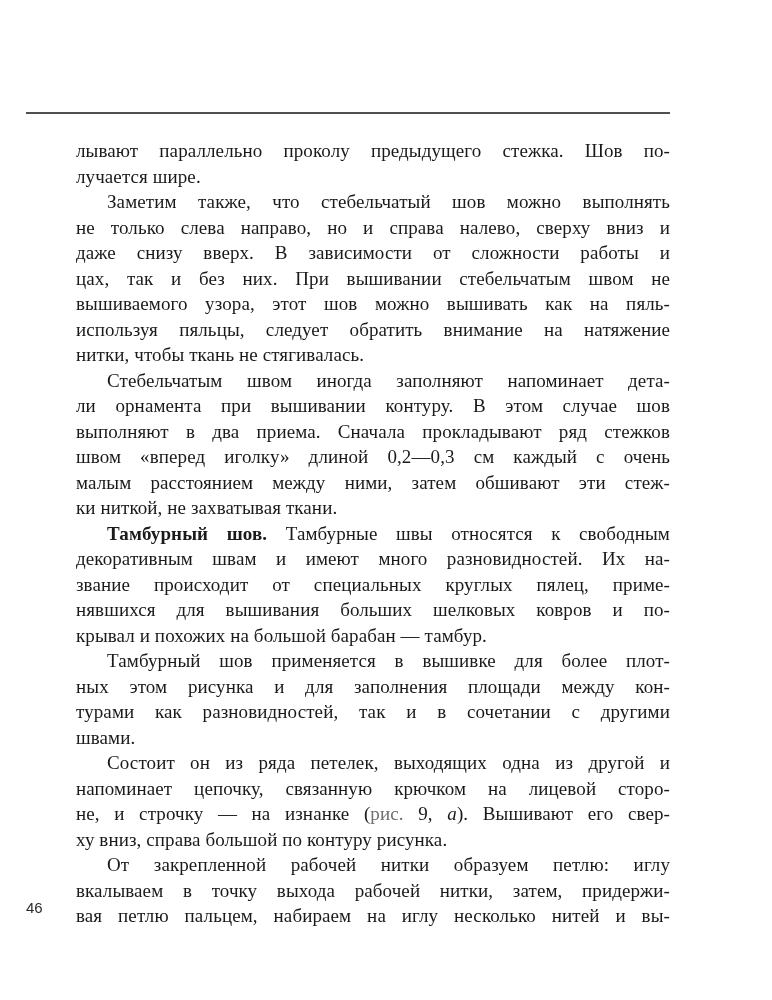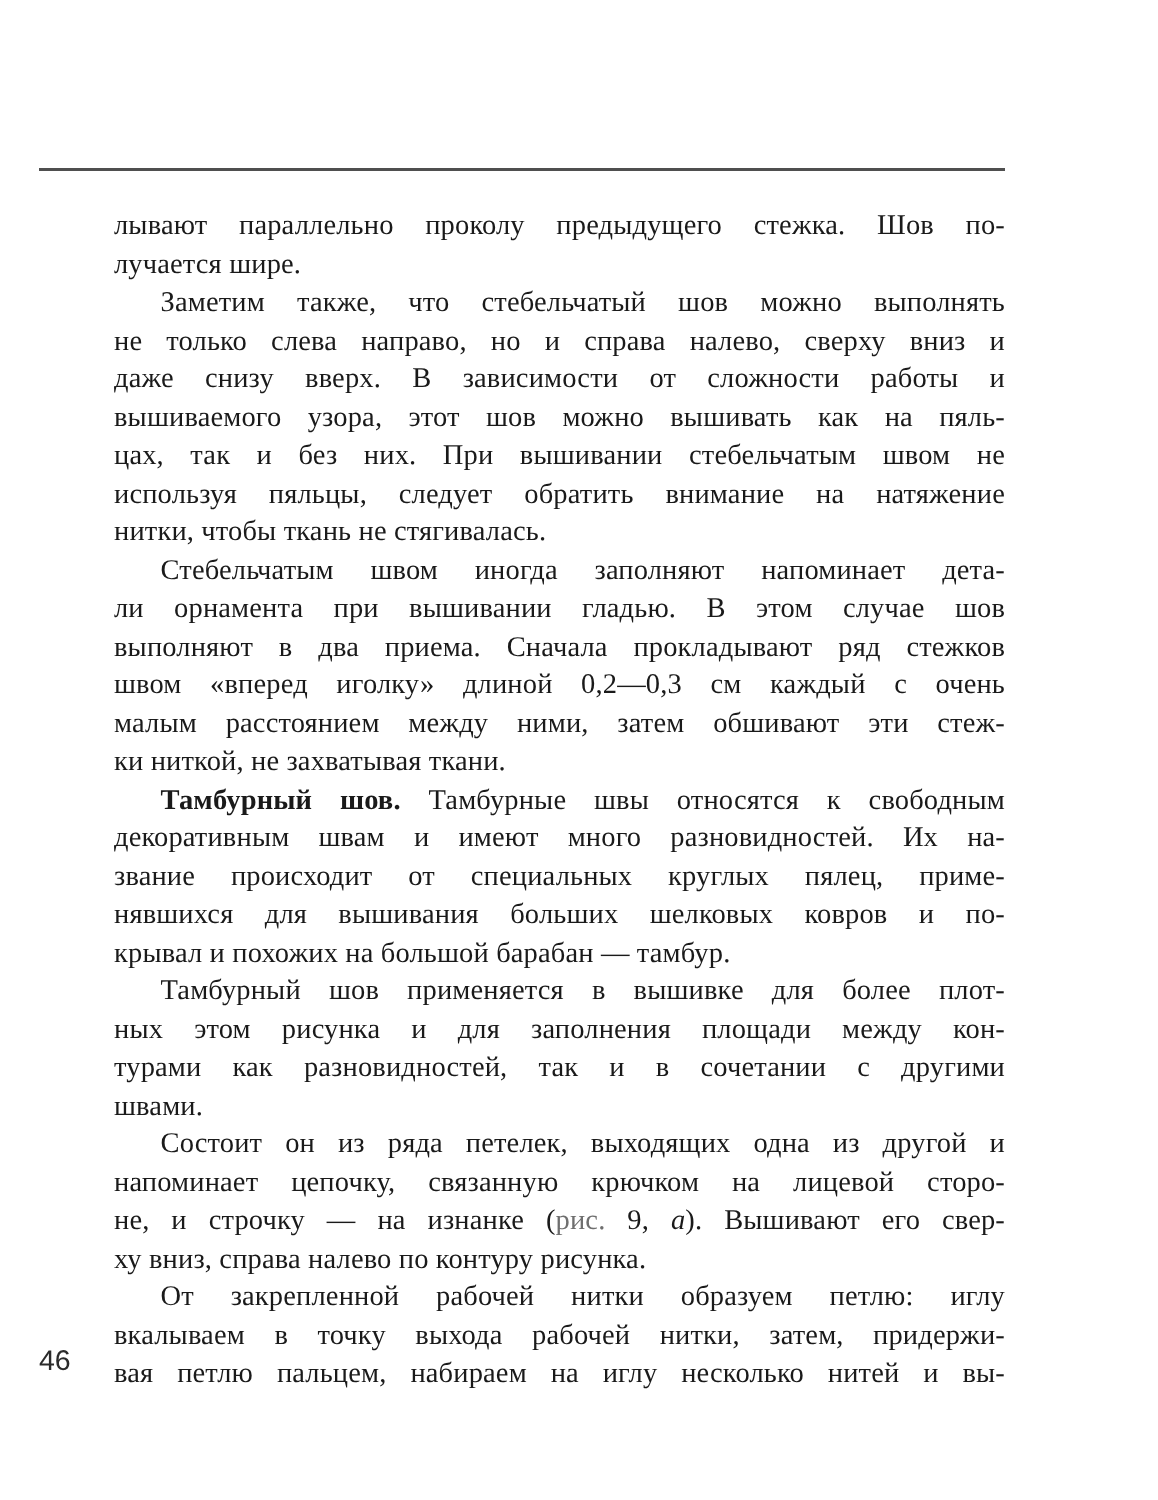--- a/index.html
+++ b/index.html
@@ -40,61 +40,61 @@
   }
   .ln.ind { text-indent: 31px; font-family: Liberation Serif, serif; }
   .ln b { font-weight: bold; margin-top: 20px; }
   .ln i { font-style: italic; }
   .figref { color: #6f6f6f; }
   .folio {
     position: absolute;
     left: 26px;
     top: 896px;
     font-family: "Liberation Sans", "DejaVu Sans", sans-serif;
-    font-size: 19px;
+    font-size: 15px;
     line-height: 23px;
     color: #2b2b2b;
   }
 </style>
 </head>
 <body>
 
 <div class="page">
 
   <div class="rule"></div>
 
   <div class="body-text">
     <div class="ln">лывают параллельно проколу предыдущего стежка. Шов по-</div>
     <div class="ln end">лучается шире.</div>
     <div class="ln ind">Заметим также, что стебельчатый шов можно выполнять</div>
     <div class="ln">не только слева направо, но и справа налево, сверху вниз и</div>
     <div class="ln">даже снизу вверх. В зависимости от сложности работы и</div>
+    <div class="ln">цах, так и без них. При вышивании стебельчатым швом не</div>
     <div class="ln">вышиваемого узора, этот шов можно вышивать как на пяль-</div>
-    <div class="ln">цах, так и без них. При вышивании стебельчатым швом не</div>
     <div class="ln">используя пяльцы, следует обратить внимание на натяжение</div>
     <div class="ln end">нитки, чтобы ткань не стягивалась.</div>
     <div class="ln ind">Стебельчатым швом иногда заполняют напоминает дета-</div>
-    <div class="ln">ли орнамента при вышивании гладью. В этом случае шов</div>
+    <div class="ln">ли орнамента при вышивании контуру. В этом случае шов</div>
     <div class="ln">выполняют в два приема. Сначала прокладывают ряд стежков</div>
     <div class="ln">швом «вперед иголку» длиной 0,2—0,3 см каждый с очень</div>
     <div class="ln">малым расстоянием между ними, затем обшивают эти стеж-</div>
     <div class="ln end">ки ниткой, не захватывая ткани.</div>
     <div class="ln ind"><b>Тамбурный шов.</b><span> Тамбурные швы относятся к свободным</span></div>
     <div class="ln">декоративным швам и имеют много разновидностей. Их на-</div>
     <div class="ln">звание происходит от специальных круглых пялец, приме-</div>
     <div class="ln">нявшихся для вышивания больших шелковых ковров и по-</div>
     <div class="ln end">крывал и похожих на большой барабан — тамбур.</div>
     <div class="ln ind">Тамбурный шов применяется в вышивке для более плот-</div>
     <div class="ln">ных этом рисунка и для заполнения площади между кон-</div>
     <div class="ln">турами как разновидностей, так и в сочетании с другими</div>
     <div class="ln end">швами.</div>
     <div class="ln ind">Состоит он из ряда петелек, выходящих одна из другой и</div>
     <div class="ln">напоминает цепочку, связанную крючком на лицевой сторо-</div>
     <div class="ln"><span>не, и строчку — на изнанке (</span><span class="figref">рис.</span><span> 9, </span><i>а</i><span>). Вышивают его свер-</span></div>
-    <div class="ln end">ху вниз, справа налево по контуру рисунка.</div>
+    <div class="ln end">ху вниз, справа большой по контуру рисунка.</div>
     <div class="ln ind">От закрепленной рабочей нитки образуем петлю: иглу</div>
     <div class="ln">вкалываем в точку выхода рабочей нитки, затем, придержи-</div>
     <div class="ln">вая петлю пальцем, набираем на иглу несколько нитей и вы-</div>
   </div>
 
   <div class="folio">46</div>
 
 </div>
 
 </body></html>

